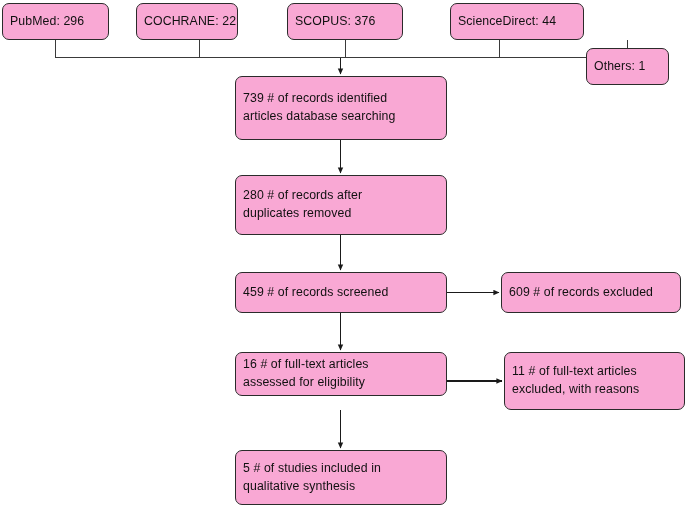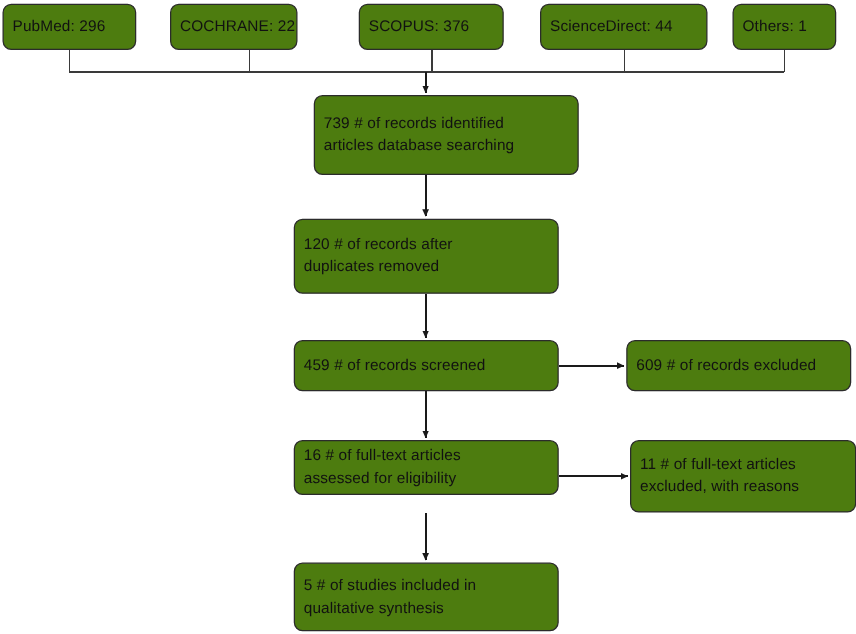--- a/index.html
+++ b/index.html
@@ -24,47 +24,47 @@
   .conn-svg {
     position: absolute;
     left: 0; top: 0;
     width: 685px;
     height: 507px;
     pointer-events: none;
   }
   .node {
     position: absolute;
     box-sizing: border-box;
-    background: #4d7c0f;
+    background: #f9a8d4;
     border: 1px solid #2b2b2b;
     border-radius: 7px;
     display: flex;
     flex-direction: column;
     justify-content: center;
     padding: 0 7px;
     line-height: 1.45;
     font-size: 12.3px;
     letter-spacing: 0.1px;
     color: #111111;
   }
   .node .ln {
     display: block;
     white-space: nowrap;
   }
   
   .src { height: 37px; top: 3px; }
   #src-pubmed        { left: 2px;   width: 107px; }
   #src-cochrane      { left: 136px; width: 102px; }
   #src-scopus        { left: 287px; width: 116px; }
-  #src-sciencedirect { left: 432px; width: 134px; }
-  #src-others        { left: 586px; width: 83px;  }
+  #src-sciencedirect { left: 450px; width: 134px; }
+  #src-others        { left: 586px; width: 83px; margin-top: 45px;  }
 
   
   .main-col { left: 235px; width: 212px; }
-  #box-identified { top: 76px;  height: 64px; margin-left: 16px; }
+  #box-identified { top: 76px;  height: 64px; }
   #box-duplicates { top: 175px; height: 60px; }
   #box-screened   { top: 272px; height: 41px; }
   #box-fulltext   { top: 352px; height: 44px; }
   #box-included   { top: 450px; height: 55px; }
 
   
   #box-excluded-records  { left: 501px; top: 272px; width: 180px; height: 41px; }
   #box-excluded-fulltext { left: 504px; top: 352px; width: 181px; height: 58px; }
 </style>
 </head>
@@ -123,21 +123,21 @@
   <div class="node src" id="src-others">
     <span class="ln">Others: 1</span>
   </div>
 
   <div class="node main-col" id="box-identified">
     <span class="ln">739 # of records identified</span>
     <span class="ln">articles database searching</span>
   </div>
 
   <div class="node main-col" id="box-duplicates">
-    <span class="ln">120 # of records after</span>
+    <span class="ln">280 # of records after</span>
     <span class="ln">duplicates removed</span>
   </div>
 
   <div class="node main-col" id="box-screened">
     <span class="ln">459 # of records screened</span>
   </div>
 
   <div class="node main-col" id="box-fulltext">
     <span class="ln">16 # of full-text articles</span>
     <span class="ln">assessed for eligibility</span>

